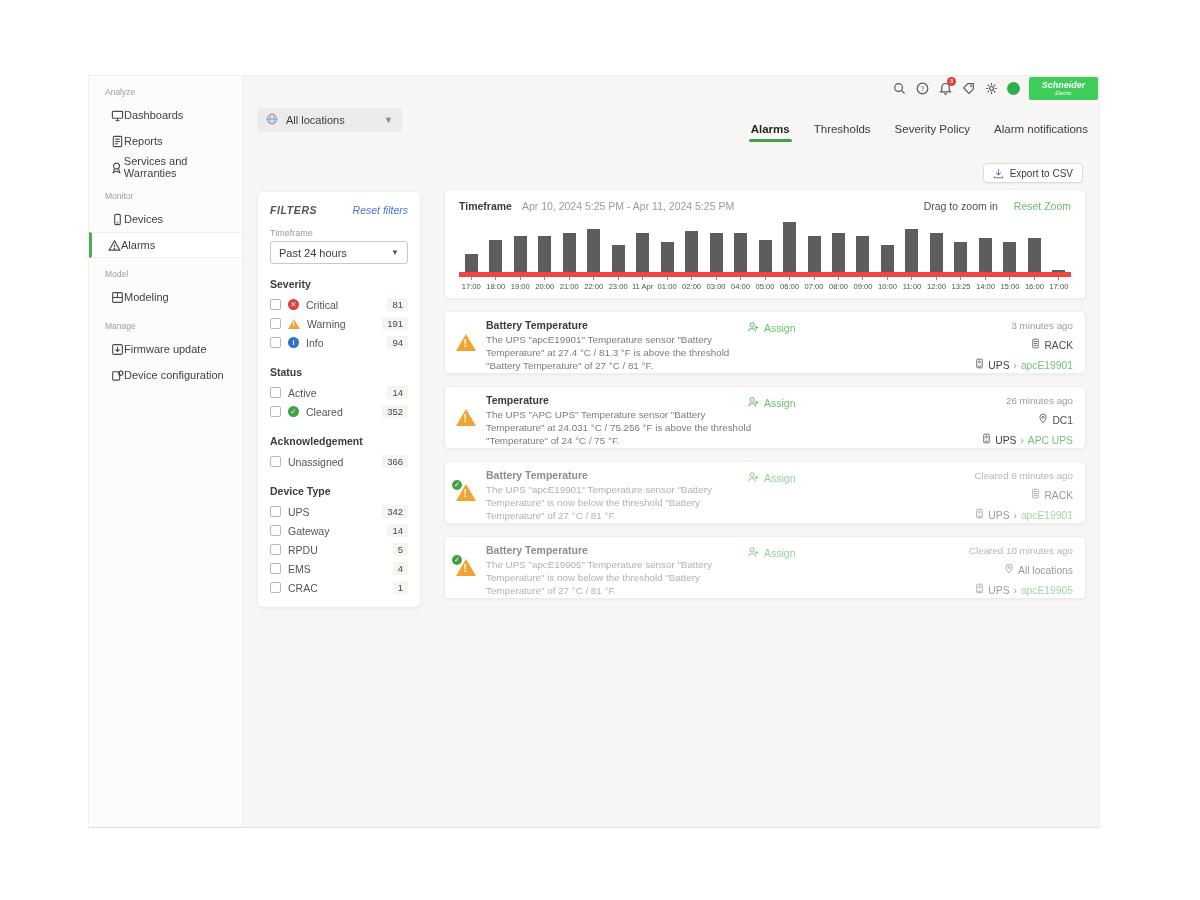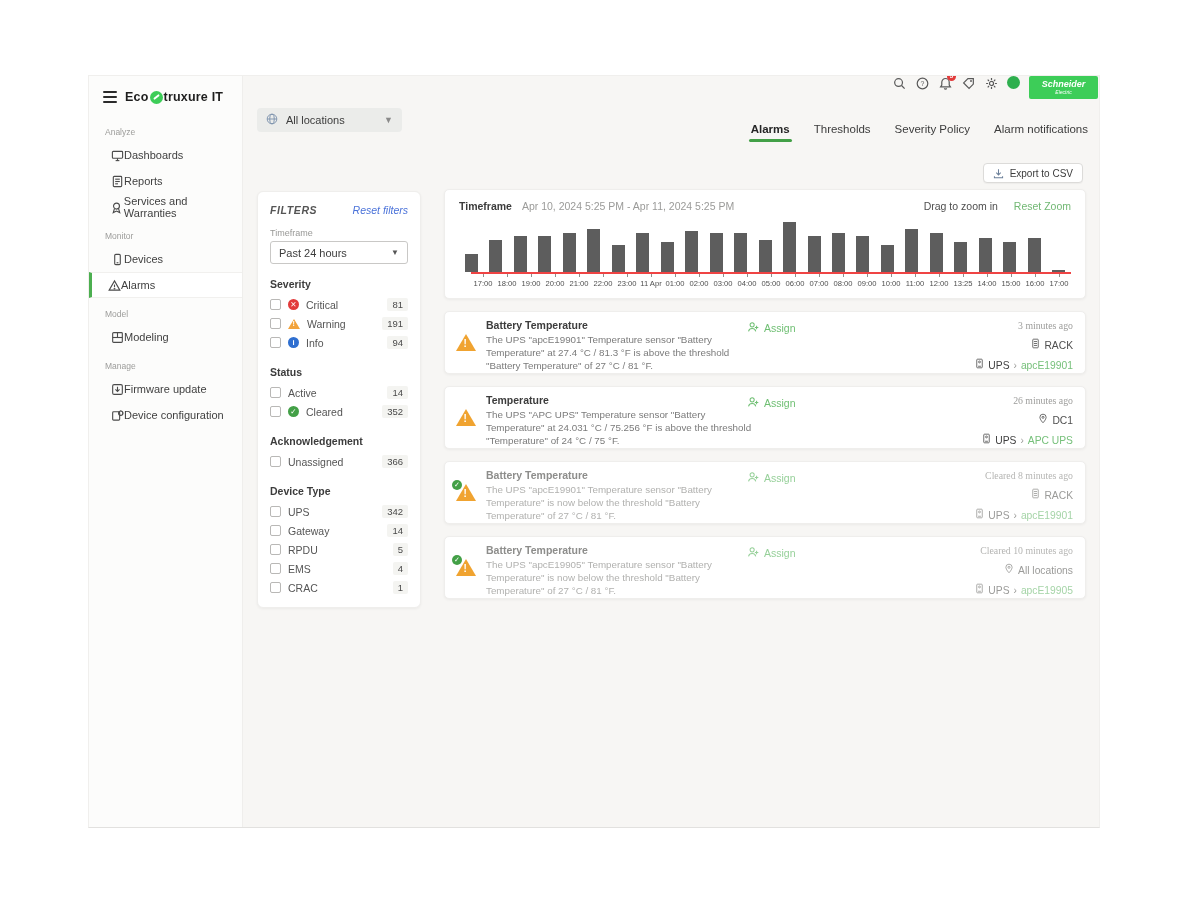--- a/index.html
+++ b/index.html
@@ -21,21 +21,21 @@
     background:#fff; transform:rotate(-40deg); border-radius:1px; }
   .side-section-label { font-size:8.5px; color:#9c9c9a; padding:11px 0 5px 16px; }
   .side-item { display:flex; align-items:center; height:26px; padding-left:18px;
     font-size:11px; color:#3f3f3f; cursor:pointer; border-left:3px solid transparent; }
   .side-item .sicon { width:14px; height:14px; display:flex; align-items:center; justify-content:center; }
   .side-item.active { background:#ffffff; border-left:3px solid #4caf50;
     border-top:1px solid #f1f0ee; border-bottom:1px solid #f1f0ee; padding-left:15px; }
   .sicon svg { stroke:#4b4b4b; fill:none; stroke-width:1.2; }
 
   
-  .topbar { position:absolute; right:1px; top:0px; height:24px; display:flex; align-items:flex-start; gap:9px; }
+  .topbar { position:absolute; right:1px; top:0px; height:24px; display:flex; align-items:center; gap:9px; }
   .tb-icon { width:14px; height:14px; position:relative; cursor:pointer; display:flex; align-items:center; justify-content:center;}
   .tb-icon svg { stroke:#5a5a5a; fill:none; stroke-width:1.3; }
   .badge { position:absolute; top:-4px; right:-4px; min-width:9px; height:9px; background:#e23b3b;
     color:#fff; border-radius:50%; font-size:6px; line-height:9px; text-align:center; padding:0 1px; font-weight:bold;}
   .avatar { width:13px; height:13px; border-radius:50%; background:#2eaf4e; cursor:pointer; }
   .brand { width:69px; height:23px; background:#3dcd58; border-radius:2px; color:#fff; cursor:pointer;
     display:flex; flex-direction:column; justify-content:center; align-items:center; line-height:1; }
   .brand .b1 { font-size:9px; font-weight:bold; font-style:italic; }
   .brand .b2 { font-size:5px; font-style:italic; margin-top:1px; }
 
@@ -92,41 +92,41 @@
   .tf-head { display:flex; align-items:center; font-size:10.5px; }
   .tf-title { font-weight:bold; color:#3c3c3c; margin-right:10px; }
   .tf-range { color:#9b9b99; }
   .tf-spacer { flex:1; }
   .tf-drag { color:#4f4f4f; margin-right:16px; }
   .tf-resetzoom { color:#72b874; cursor:pointer;text-align:right; }
   .chart { margin-top:8px; }
   .chart-cols { display:flex; height:52px; align-items:flex-end; }
   .ccol { flex:1; display:flex; justify-content:center; }
   .bar { width:13px; background:#5d5d5d; cursor:crosshair; }
-  .axis { border-top:2px solid #ef4444; display:flex;margin-left:12px; }
+  .axis { border-top:5px solid #ef4444; display:flex; }
   .acol { flex:1; display:flex; flex-direction:column; align-items:center; }
   .tick { width:1px; height:3px; background:#8f8f8d; }
   .alabel { font-size:7.6px; color:#4f4f4f; margin-top:2px; white-space:nowrap; }
 
   
   .alarm-card { position:relative; height:63px; margin-top:12px; padding:9px 12px; }
   .warn-wrap { position:absolute; left:11px; top:22px; width:20px; height:18px; }
   .warn-tri { width:0; height:0; border-left:10px solid transparent; border-right:10px solid transparent;
     border-bottom:17px solid #f0a330; position:relative; }
   .warn-tri::after { content:"!"; position:absolute; left:-2.5px; top:4px; color:#fff; font-size:10px; font-weight:bold; }
   .check-badge { position:absolute; left:-4px; top:-4px; width:10px; height:10px; border-radius:50%;
     background:#43a047; color:#fff; font-size:7px; line-height:10px; text-align:center; font-weight:bold;}
   .a-text { position:absolute; left:41px; top:7px; width:272px; }
   .a-title { font-size:10.5px; font-weight:bold; color:#3c3c3c; margin-bottom:2px; }
   .a-desc { font-size:9.8px; color:#7b7b7b; line-height:13px; }
   .a-assign { position:absolute; left:302px; top:9px; display:flex; align-items:center; gap:5px;
     font-size:10.5px; color:#6fbf73; cursor:pointer; }
   .a-assign svg { stroke:#6fbf73; fill:none; stroke-width:1.2; }
   .a-right { position:absolute; right:12px; top:7px; text-align:right; }
-  .a-time { font-size:9.8px; color:#9c9c9a; line-height:13px;font-family:Liberation Serif, serif; }
+  .a-time { font-size:9.8px; color:#9c9c9a; line-height:13px; }
   .a-loc { font-size:10.3px; color:#4f4f4f; margin-top:6px; display:flex; justify-content:flex-end;
     align-items:center; gap:4px; line-height:13px; }
   .a-loc svg, .a-dev svg { stroke:#5a5a5a; fill:none; stroke-width:1.1; }
   .a-dev { font-size:10.3px; margin-top:6px; display:flex; justify-content:flex-end; align-items:center;
     gap:4px; line-height:13px; color:#3f3f3f; }
   .a-dev .sep { color:#9c9c9a; font-size:10px; }
   .a-dev .dev-link { color:#76c07a; cursor:pointer; }
   .alarm-card.cleared .a-title { color:#8d8d8b; }
   .alarm-card.cleared .a-desc { color:#b1b1af; }
   .alarm-card.cleared .a-time { color:#b5b5b3;margin-left:44px; }
@@ -136,32 +136,20 @@
   .alarm-card.cleared .a-assign { color:#96d099; }
   .alarm-card.cleared .a-assign svg { stroke:#96d099; }
   .alarm-card.cleared .a-loc svg, .alarm-card.cleared .a-dev svg { stroke:#a0a09e; }
 </style>
 </head>
 <body>
 
 <div id="app">
 
   <nav class="sidebar">
-    <div class="side-head">
-      <div class="hamburger">
-          <span></span>
-          <span></span>
-          <span></span>
-        </div>
-      <div class="logo-text">
-        <span>Eco</span>
-        <span class="logo-swirl"></span>
-        <span>truxure IT</span>
-      </div>
-    </div>
     <div id="side-sections">
         <div class="side-section-label">Analyze</div>
         <div class="side-item">
           <span class="sicon">
             <svg width="13" height="13" viewBox="0 0 14 14">
               <rect x="1.5" y="2.5" width="11" height="7.5" rx="1"></rect>
               <line x1="5" y1="12.5" x2="9" y2="12.5"></line>
               <line x1="7" y1="10" x2="7" y2="12.5"></line>
             </svg>
           </span>

